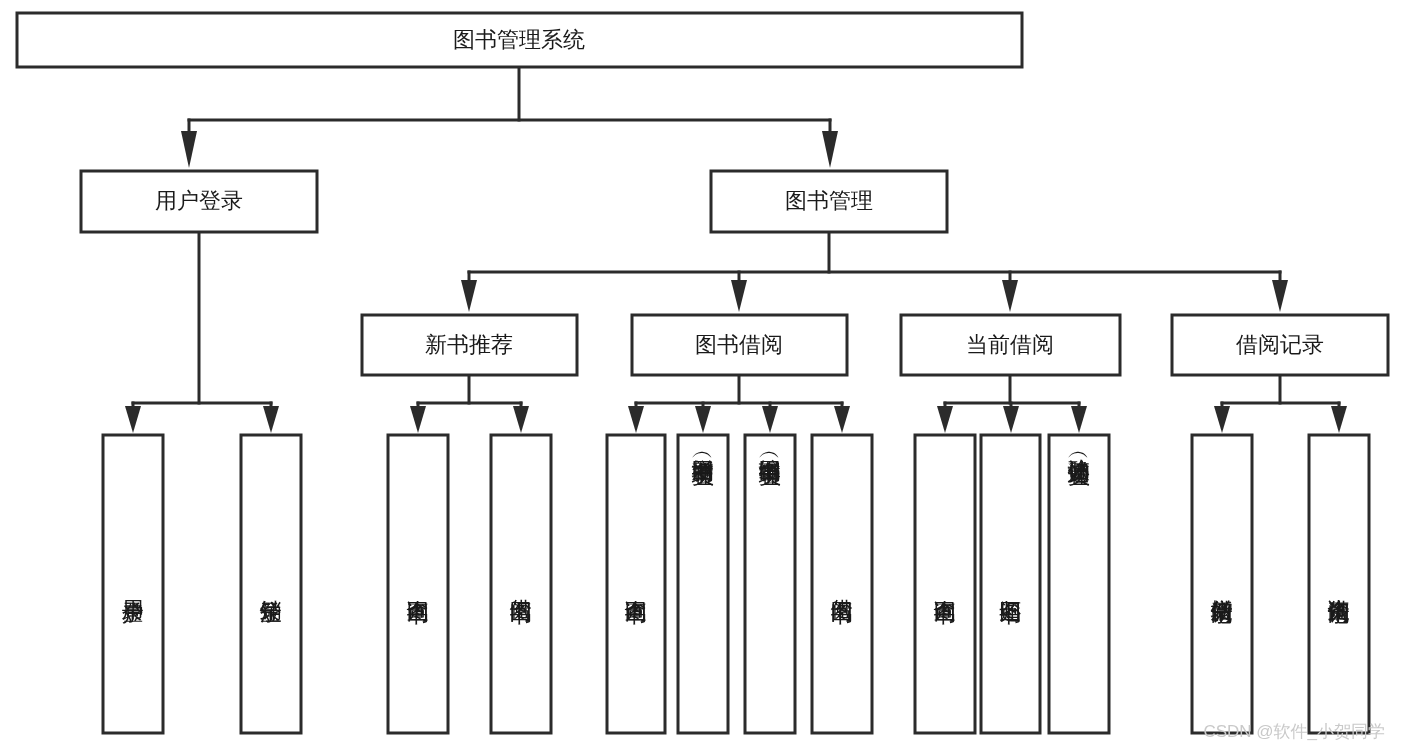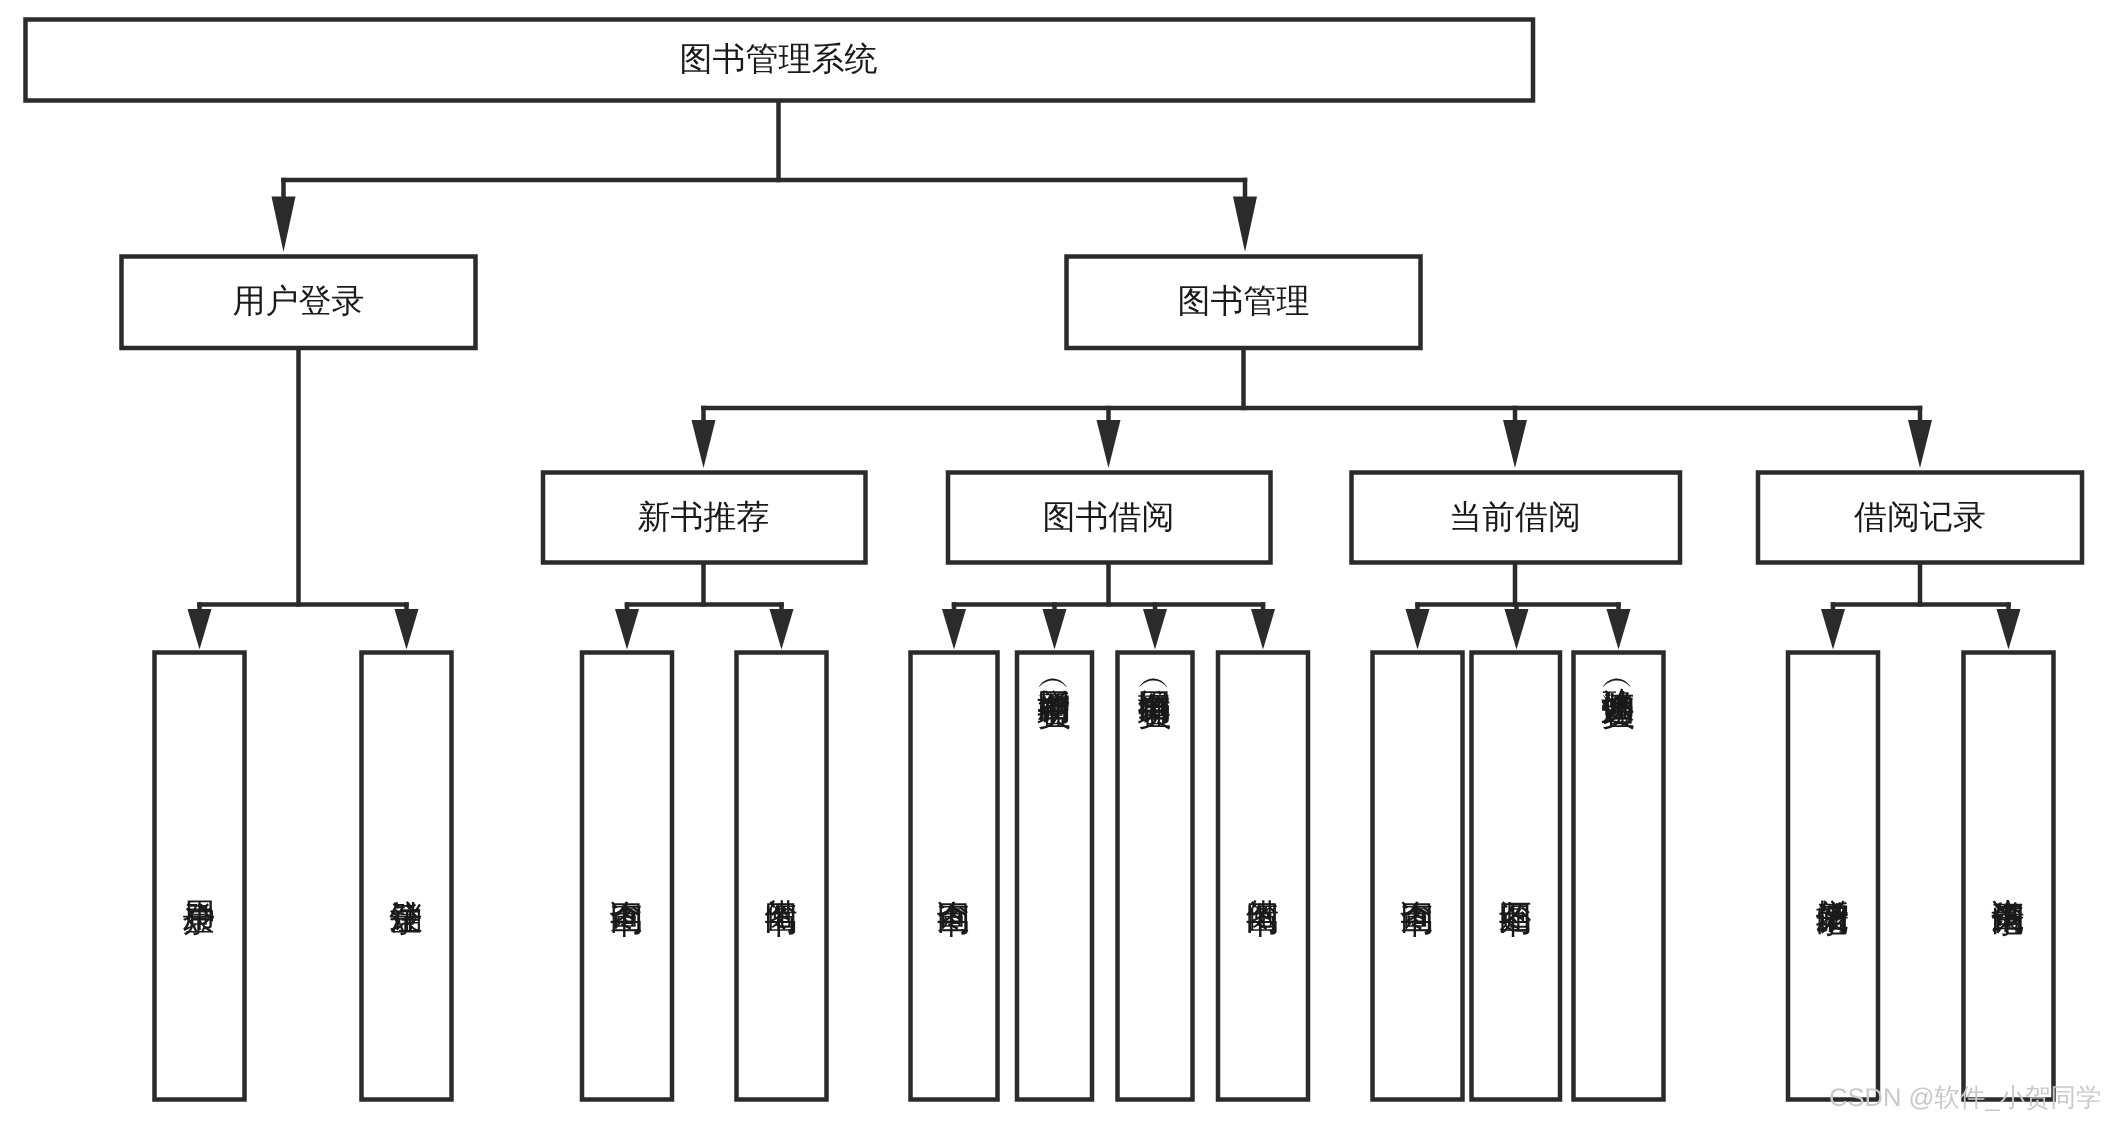--- a/index.html
+++ b/index.html
@@ -10,21 +10,21 @@
   .nodebox{fill:#ffffff;stroke:#2b2b2b;stroke-width:3;}
   .connector{stroke:#2b2b2b;stroke-width:3;fill:none;stroke-linecap:square;}
   .arrowhead{fill:#2b2b2b;stroke:none;}
   .hlabel{font-family:"Liberation Sans","DejaVu Sans",sans-serif;
           font-size:22px;fill:#1a1a1a;text-anchor:middle;dominant-baseline:middle;}
   .vlabel{position:absolute;display:flex;align-items:center;justify-content:center;
           writing-mode:vertical-rl;text-orientation:upright;
           font-family:"Liberation Sans","DejaVu Sans",sans-serif;
           font-size:22px;line-height:1.06;color:#1a1a1a;letter-spacing:1px;
           white-space:nowrap;pointer-events:none;}
-  #watermark{position:absolute;right:4px;bottom:4px;font-size:17px;color:#c9c9c9;
+  #watermark{position:absolute;right:20px;bottom:4px;font-size:17px;color:#c9c9c9;
              font-family:"Liberation Sans","DejaVu Sans",sans-serif;white-space:nowrap;}
 </style>
 </head>
 <body>
 
 <div id="diagram-root">
 
   <svg id="tree" viewBox="0 0 1405 747">
 
     <g>

